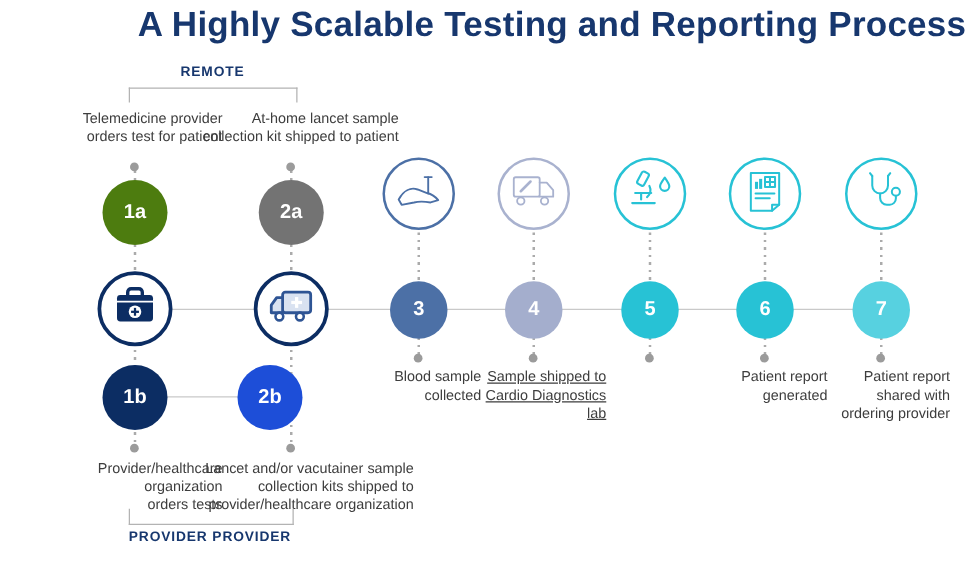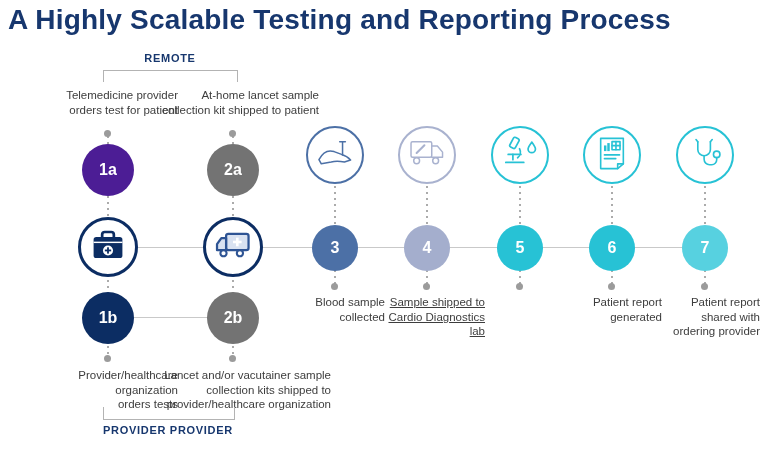--- a/index.html
+++ b/index.html
@@ -1,17 +1,17 @@
 <!DOCTYPE html>
 <html><head>
 <meta charset="utf-8">
 <style>
   html,body { margin:0; padding:0; background:#fff; font-family:"Liberation Sans", sans-serif; }
   .canvas { position:relative; width:777px; height:459px; background:#fff; overflow:hidden; }
-  .abs { position:absolute; }
+  .abs { position:absolute;text-align:right; }
 
   .title { left:8px; top:4px; width:765px; font-size:28px; font-weight:bold; color:#17376e; letter-spacing:0.2px; }
 
   .group-label { font-size:11px; font-weight:bold; color:#17376e; letter-spacing:0.7px; text-align:center; }
   .remote-label   { left:86px;  top:52px;  width:168px; }
   .provider-label { left:88px;  top:424px; width:160px; }
 
   .bracket-top    { left:103px; top:70px;  width:133px; height:11px;
                     border-top:1px solid #b3b3b3; border-left:1px solid #b3b3b3; border-right:1px solid #b3b3b3; }
   .bracket-bottom { left:103px; top:407px; width:130px; height:12px;
@@ -43,21 +43,21 @@
   <div class="abs group-label remote-label">REMOTE</div>
   <div class="abs bracket-top"></div>
 
   <div class="abs hline" style="left:108px; top:247px; width:597px;"></div>
   <div class="abs hline" style="left:108px; top:317px; width:125px;"></div>
 
   <div class="abs note" style="left:38px; top:88px; width:140px;">Telemedicine provider
 orders test for patient</div>
   <div class="abs vdots" style="left:107px; top:136px; height:222px;"></div>
   <div class="abs gdot" style="left:104px; top:130px;"></div>
-  <div class="abs badge" style="left: 82px; top: 144px; background-color: #4c1d95;">1a</div>
+  <div class="abs badge" style="left: 82px; top: 144px; background-color: #4d7c0f;">1a</div>
   <div class="abs hub" style="left: 78px; top: 217px; border-color: rgb(12, 45, 99);">
     <span>
       <svg width="36" height="33" viewBox="0 0 40 36">
         <rect x="13.5" y="3" width="13" height="9" rx="3" fill="none" stroke="#0c2d63" stroke-width="3"></rect>
         <rect x="4" y="8.5" width="32" height="23.5" rx="3" fill="#0c2d63"></rect>
         <line x1="4" y1="14.5" x2="36" y2="14.5" stroke="#ffffff" stroke-width="1.6"></line>
         <circle cx="20" cy="23.5" r="5.6" fill="#ffffff"></circle>
         <rect x="19" y="20" width="2" height="7" fill="#0c2d63"></rect>
         <rect x="16.5" y="22.5" width="7" height="2" fill="#0c2d63"></rect>
       </svg>
@@ -79,21 +79,21 @@
       <svg width="38" height="30" viewBox="0 0 44 34">
         <rect x="14" y="4" width="26" height="19" rx="2.5" fill="#d9e2f1" stroke="#2e5494" stroke-width="2.6"></rect>
         <path d="M14 9 H8.5 L3.5 16 v7 H14 z" fill="#d9e2f1" stroke="#2e5494" stroke-width="2.6" stroke-linejoin="round"></path>
         <rect x="25.5" y="8.5" width="3" height="10" fill="#ffffff"></rect>
         <rect x="22" y="12" width="10" height="3" fill="#ffffff"></rect>
         <circle cx="11" cy="26.5" r="3.6" fill="#ffffff" stroke="#2e5494" stroke-width="2.4"></circle>
         <circle cx="30" cy="26.5" r="3.6" fill="#ffffff" stroke="#2e5494" stroke-width="2.4"></circle>
       </svg>
     </span>
   </div>
-  <div class="abs badge" style="left: 207px; top: 292px; background-color: #737373;">2b</div>
+  <div class="abs badge" style="left: 190px; top: 292px; background-color: #1d4ed8;">2b</div>
   <div class="abs gdot" style="left:229px; top:355px;"></div>
   <div class="abs note" style="left:155px; top:368px; width:176px;">Lancet and/or vacutainer sample
 collection kits shipped to
 provider/healthcare organization</div>
 
   <div class="abs bracket-bottom"></div>
   <div class="abs group-label provider-label">PROVIDER PROVIDER</div>
 
   <div class="abs step-ring" style="left: 306px; top: 126px; border-color: rgb(76, 112, 166);">
     <span>

